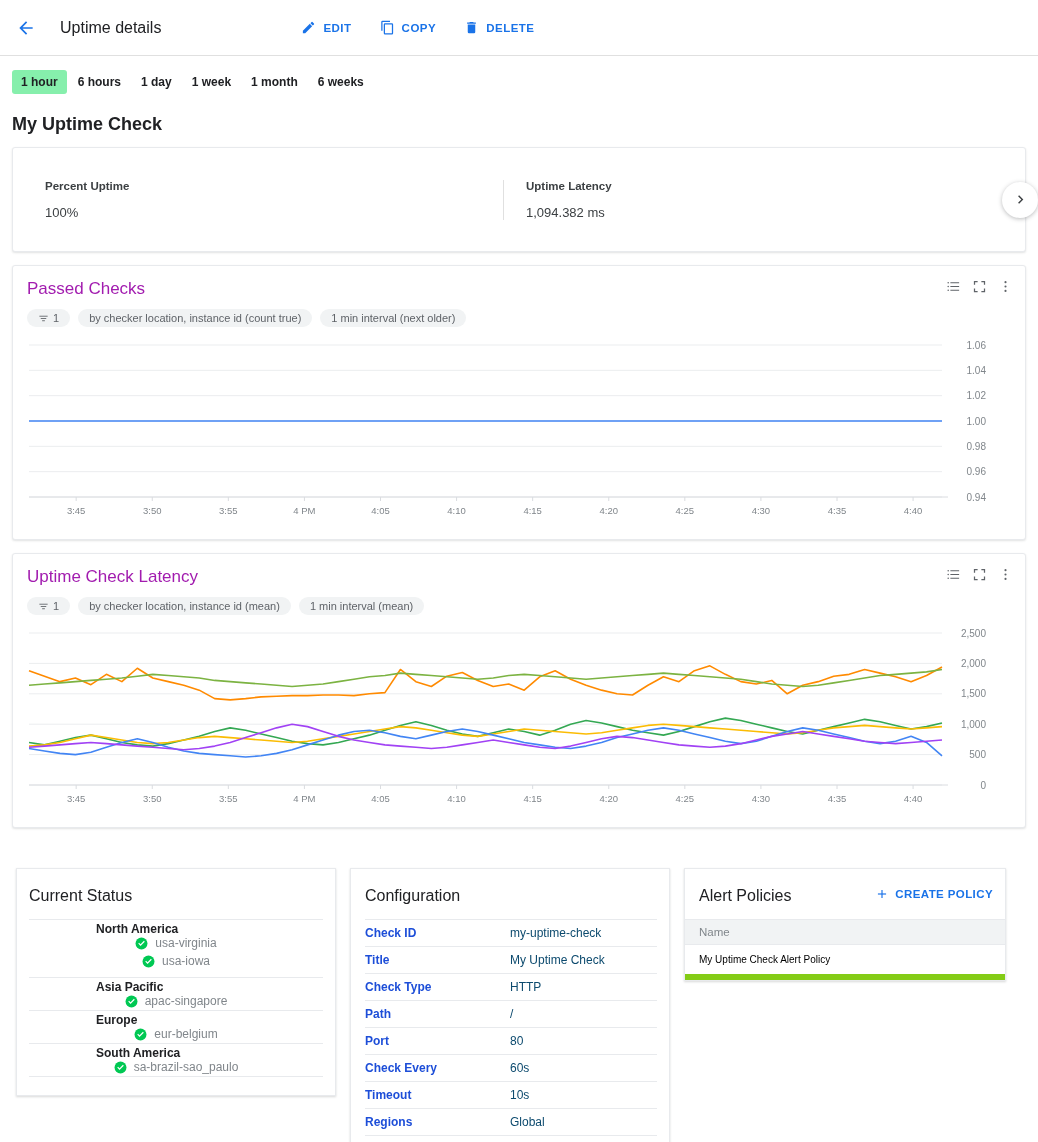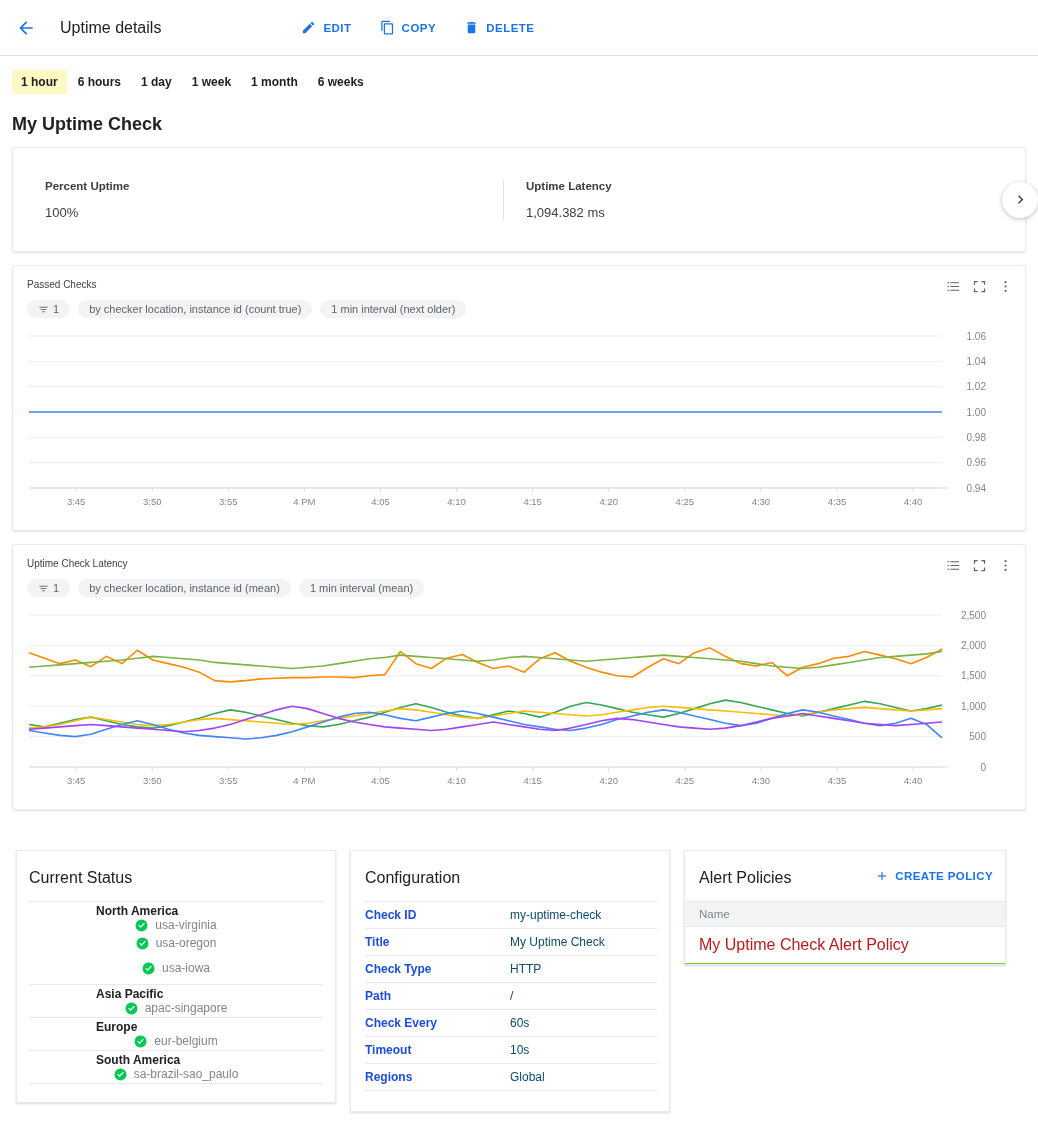--- a/index.html
+++ b/index.html
@@ -31,21 +31,21 @@
     font-size:11.5px; font-weight:bold; letter-spacing:.5px; cursor:pointer;
   }
   .action svg { display:block; }
 
   
   .timerange { display:flex; align-items:center; padding:14px 12px 0 12px; gap:2px; }
   .tr-item {
     font-size:12px; font-weight:bold; color:#202124;
     padding:5px 9px; border-radius:3px; cursor:pointer; white-space:nowrap;
   }
-  .tr-item.active { background:#fef9c3; }
+  .tr-item.active { background:#86efac; }
 
   
   .check-name {
     font-size:18px; font-weight:bold; color:#202124;
     padding:20px 0 0 12px;
   }
 
   
   .card {
     background:#fff; border:1px solid #e8eaed; border-radius:3px;
@@ -61,21 +61,21 @@
   .m1 { width:490px; }
   .carousel-next {
     position:absolute; right:-12px; top:50%; transform:translateY(-50%);
     width:36px; height:36px; border-radius:50%; background:#fff;
     box-shadow:0 1px 4px rgba(60,64,67,.35);
     display:flex; align-items:center; justify-content:center; cursor:pointer;
   }
 
   
   .chart-card { margin:13px 12px 0 12px; padding:13px 12px 10px 14px; position:relative; }
-  .chart-title { font-size:10px; color:#404040; }
+  .chart-title { font-size:17px; color:#a21caf; }
   .chart-icons { position:absolute; right:12px; top:13px; display:flex; gap:11px; align-items:center; }
   .cicon { cursor:pointer; display:flex; align-items:center; justify-content:center; }
   .chips { display:flex; gap:8px; margin-top:10px; }
   .chip {
     background:#f1f3f4; color:#5f6368; font-size:11px;
     border-radius:11px; padding:3px 11px; display:flex; align-items:center; gap:4px;
     white-space:nowrap; cursor:pointer;
   }
   .plot { position:relative; margin-top:12px; }
   .plot-svg { display:block; }
@@ -97,21 +97,21 @@
   .cfgrow { display:flex; border-top:1px solid #e8eaed; padding:6px 0; }
   .cfgrow:last-child { border-bottom:1px solid #e8eaed; }
   .cfg-k { width:145px; font-size:12px; font-weight:bold; color:#1d4ed8; }
   .cfg-v { font-size:12px; color:#0c4a6e; }
 
   .alert-card { width:322px; }
   .alert-head { display:flex; align-items:center; justify-content:space-between; padding:0 12px 0 14px; }
   .alert-head .bcard-title { padding-left:0; }
   .create-policy { display:flex; align-items:center; gap:6px; color:#1a73e8; font-size:11.5px; font-weight:bold; letter-spacing:.4px; cursor:pointer; }
   .alert-th { background:#f1f3f4; font-size:11.5px; color:#80868b; padding:6px 0 6px 14px; border-top:1px solid #e8eaed; }
-  .alert-row { font-size:16px; color:#b91c1c; padding:9px 0 9px 14px; border-top:1px solid #e8eaed; border-bottom:1px solid #84cc16; cursor:pointer; }
+  .alert-row { font-size:10px; color:#000000; padding:9px 0 9px 14px; border-top:1px solid #e8eaed; border-bottom:6px solid #84cc16; cursor:pointer; }
 
   .tick-lbl { font-size:9.5px; fill:#80868b; font-family:"Liberation Sans", sans-serif; }
   .ylbl { font-size:10px; fill:#80868b; font-family:"Liberation Sans", sans-serif; }
 </style>
 </head>
 <body>
 
 <div class="topbar">
   <div class="back-btn">
     <svg width="20" height="20" viewBox="0 0 24 24">
@@ -356,30 +356,20 @@
             <span>usa-virginia</span>
           </div>
         </div>
         <div class="strow" style="border-top: none;">
           <div class="region"></div>
           <div class="loc">
             <svg class="ok-icon" viewBox="0 0 24 24">
               <circle cx="12" cy="12" r="11" fill="#00c853"></circle>
               <path d="M10.2 16.4 6 12.2l1.5-1.5 2.7 2.7 6.3-6.3L18 8.6z" fill="#ffffff"></path>
             </svg>
-            <span>usa-oregon</span>
-          </div>
-        </div>
-        <div class="strow" style="border-top: none;">
-          <div class="region"></div>
-          <div class="loc">
-            <svg class="ok-icon" viewBox="0 0 24 24">
-              <circle cx="12" cy="12" r="11" fill="#00c853"></circle>
-              <path d="M10.2 16.4 6 12.2l1.5-1.5 2.7 2.7 6.3-6.3L18 8.6z" fill="#ffffff"></path>
-            </svg>
             <span>usa-iowa</span>
           </div>
         </div>
         <div class="strow">
           <div class="region">Asia Pacific</div>
           <div class="loc">
             <svg class="ok-icon" viewBox="0 0 24 24">
               <circle cx="12" cy="12" r="11" fill="#00c853"></circle>
               <path d="M10.2 16.4 6 12.2l1.5-1.5 2.7 2.7 6.3-6.3L18 8.6z" fill="#ffffff"></path>
             </svg>
@@ -420,20 +410,24 @@
           <div class="cfg-k">Title</div>
           <div class="cfg-v">My Uptime Check</div>
         </div>
         <div class="cfgrow">
           <div class="cfg-k">Check Type</div>
           <div class="cfg-v">HTTP</div>
         </div>
         <div class="cfgrow">
           <div class="cfg-k">Path</div>
           <div class="cfg-v">/</div>
+        </div>
+        <div class="cfgrow">
+          <div class="cfg-k">Port</div>
+          <div class="cfg-v">80</div>
         </div>
         <div class="cfgrow">
           <div class="cfg-k">Check Every</div>
           <div class="cfg-v">60s</div>
         </div>
         <div class="cfgrow">
           <div class="cfg-k">Timeout</div>
           <div class="cfg-v">10s</div>
         </div>
         <div class="cfgrow">

